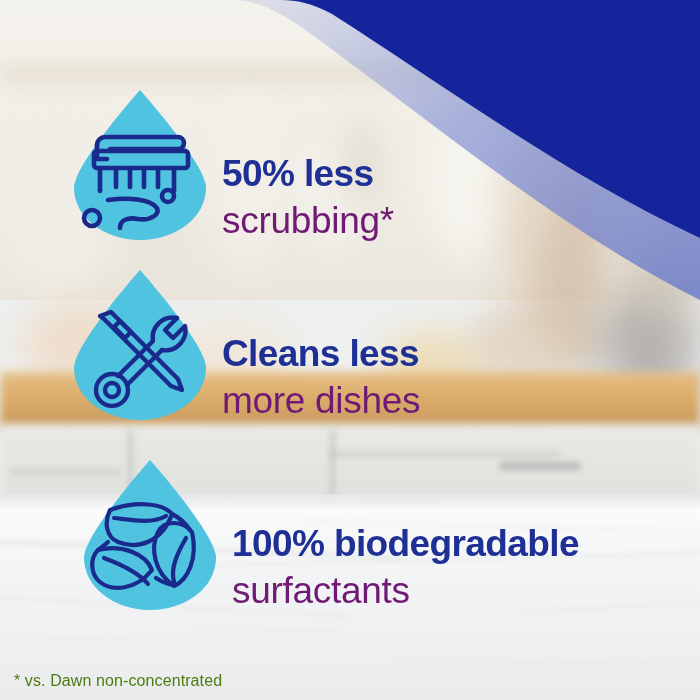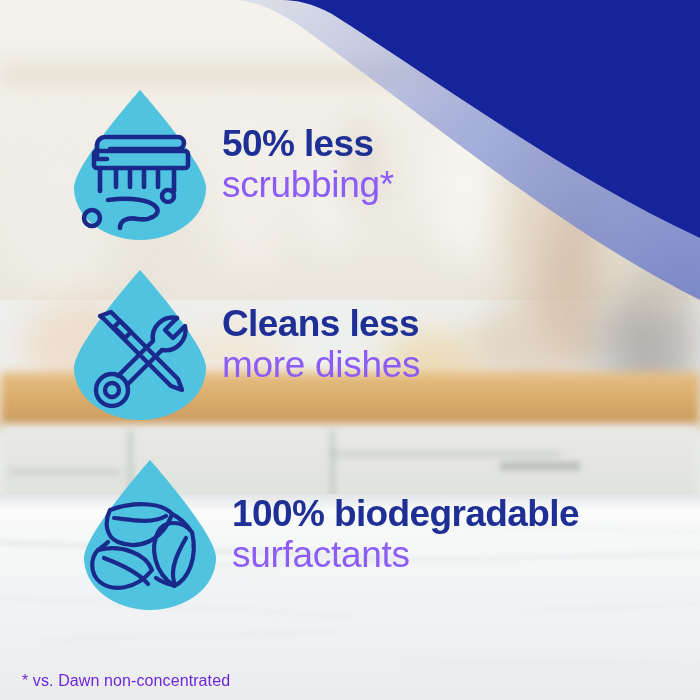--- a/index.html
+++ b/index.html
@@ -119,21 +119,21 @@
   .swoosh {
     position: absolute;
     inset: 0;
     pointer-events: none;
   }
 
   
   .feature {
     position: absolute;
     display: flex;
-    align-items: center;
+    align-items: flex-end;
   }
   .drop-wrap {
     position: relative;
     width: 140px;
     height: 152px;
     flex: 0 0 auto;
   }
   .drop-wrap svg { display: block; overflow: visible; }
 
   .feature-text {
@@ -145,36 +145,36 @@
     font-weight: 700;
     font-size: 37px;
     letter-spacing: -0.6px;
     color: #1e2f96;
     display: block;
   }
   .line-reg {
     font-weight: 400;
     font-size: 37px;
     letter-spacing: -0.3px;
-    color: #8b5cf6;
+    color: #701a75;
     display: block;
-    margin-top: 3px;
+    margin-top: 10px;
   }
 
   #feature-1 { left: 70px; top: 88px; }
   #feature-2 { left: 70px; top: 268px; }
   #feature-3 { left: 80px; top: 458px; }
 
   
   .footnote {
     position: absolute;
-    left: 22px;
+    left: 14px;
     top: 672px;
     font-size: 16px;
-    color: #6d28d9;
+    color: #4d7c0f;
     letter-spacing: 0.1px;
     white-space: nowrap;
   }
 </style>
 </head>
 <body>
 
 <div id="stage">
 
   <div class="bg-layer">

